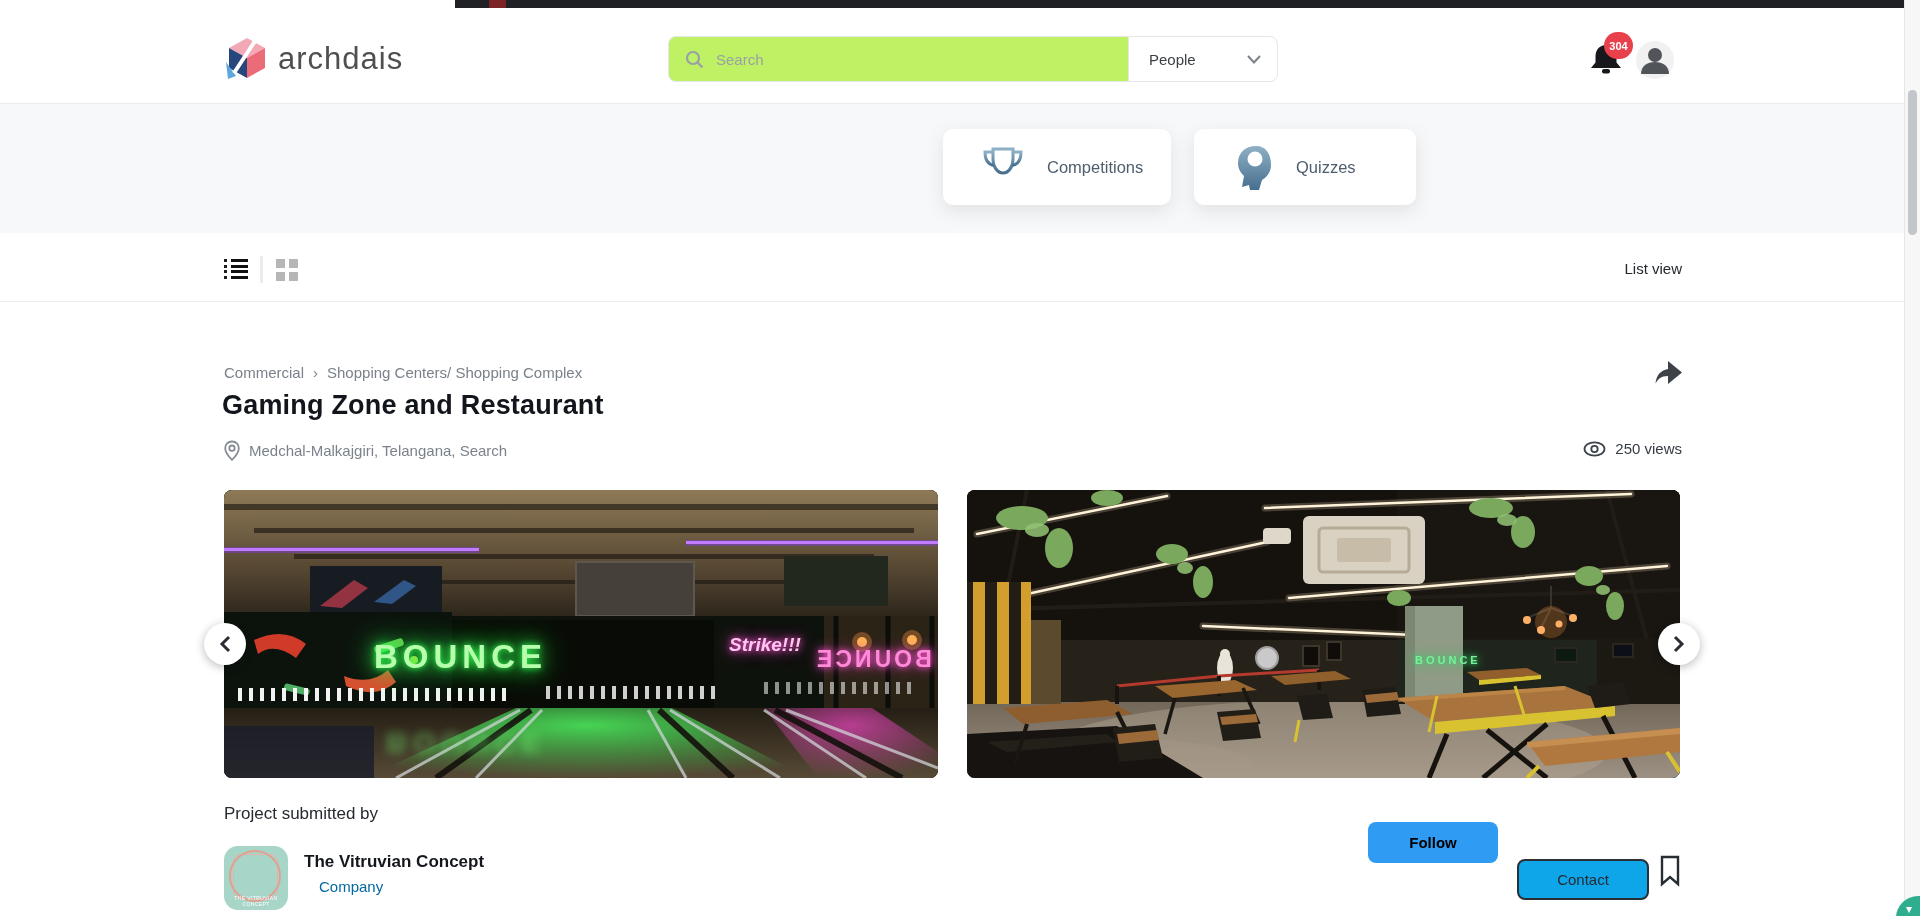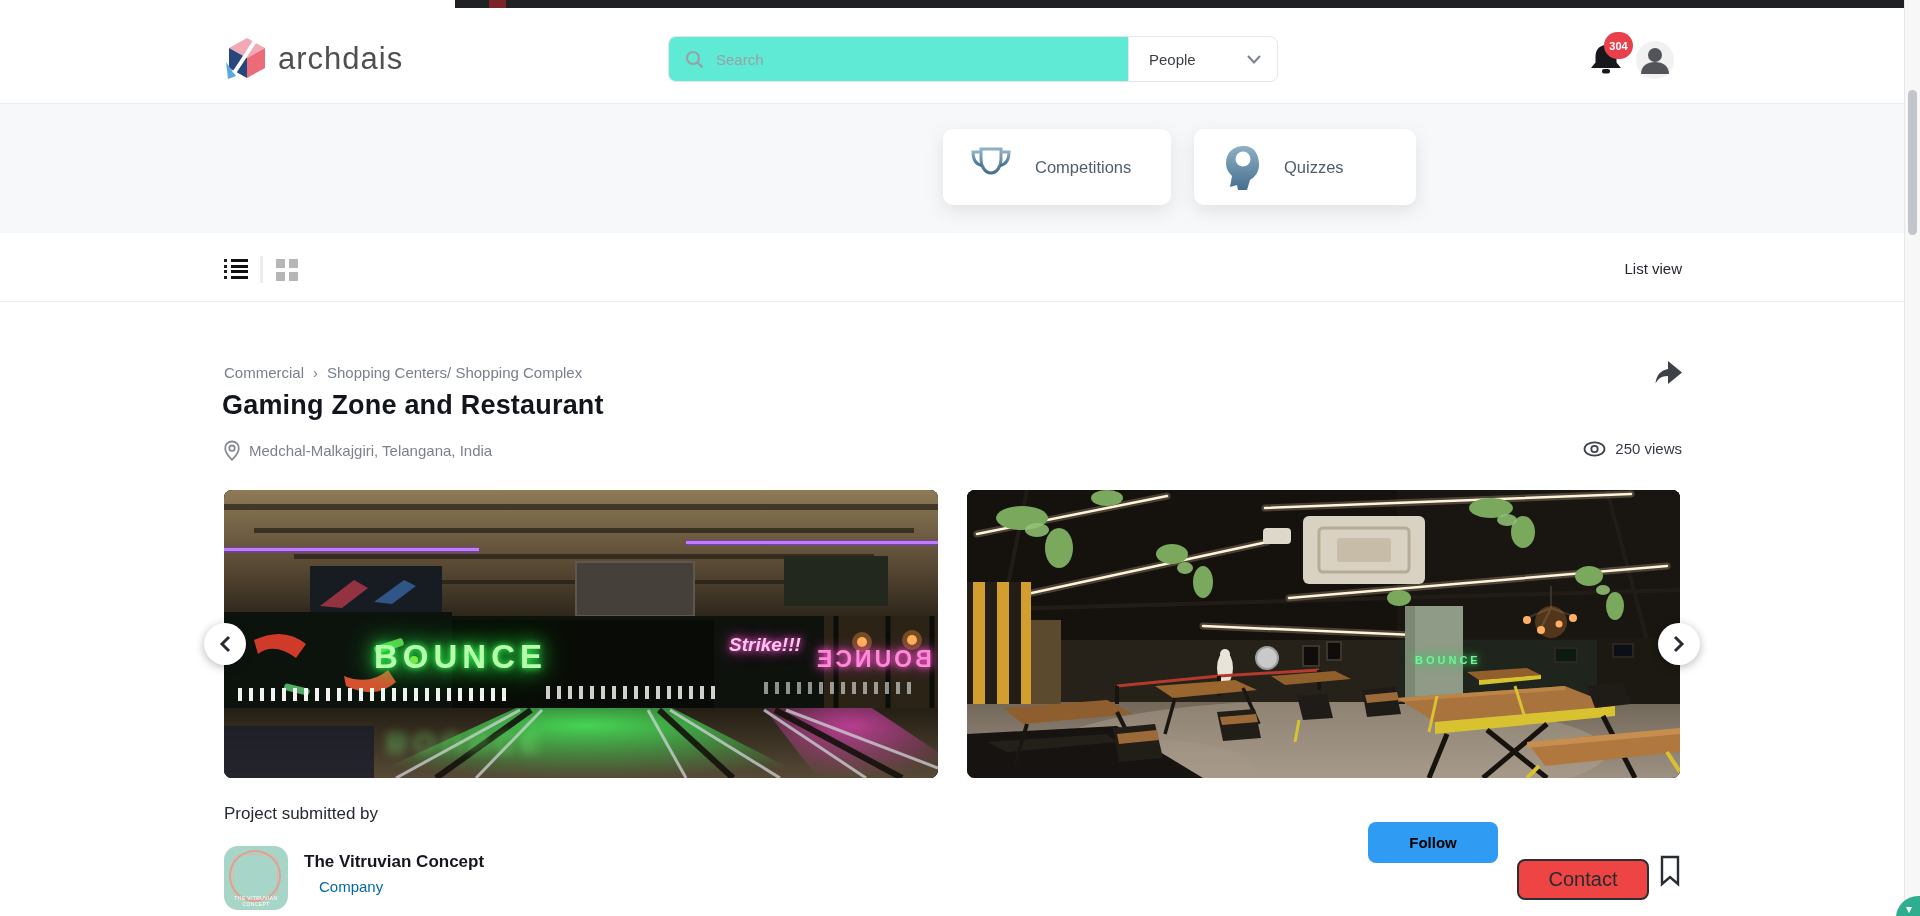--- a/index.html
+++ b/index.html
@@ -16,38 +16,38 @@
   .scroll-thumb{position:absolute;left:3px;top:90px;width:9px;height:145px;border-radius:5px;background:#c2c5c9;}
   .corner-fab{position:absolute;left:1896px;top:896px;width:44px;height:44px;border-radius:50%;
               background:var(--fab-green);color:#fff;font-size:12px;padding:6px 0 0 10px;}
 
   
   .header{position:absolute;left:0;top:8px;width:1920px;height:96px;background:#fff;border-bottom:1px solid #ebebeb;}
   .logo{position:absolute;left:224px;top:28px;display:flex;align-items:center;gap:8px;cursor:pointer;}
   .logo-text{font-size:31px;font-weight:300;color:#4f4f4f;letter-spacing:1px;}
   .searchwrap{position:absolute;left:668px;top:28px;height:46px;display:flex;}
   .search-box{width:460px;height:46px;border:1px solid #e4e6e8;border-right:none;border-radius:8px 0 0 8px;
-              background:#5eead4;display:flex;align-items:center;padding-left:16px;gap:10px;}
+              background:#bef264;display:flex;align-items:center;padding-left:16px;gap:10px;}
   .search-box input{border:none;outline:none;font-size:15px;color:#3a3f45;width:380px;background:transparent;
               font-family:"Liberation Sans",sans-serif;}
   .search-box input::placeholder{color:#9aa0a6;}
   .cat-select{width:150px;height:46px;border:1px solid #e4e6e8;border-radius:0 8px 8px 0;background:#fff;
               display:flex;align-items:center;justify-content:space-between;padding:0 16px 0 20px;cursor:pointer;}
   .cat-select span{font-size:15px;color:#3a3f45;}
   .bell{position:absolute;left:1590px;top:34px;width:32px;height:34px;cursor:pointer;}
   .badge{position:absolute;left:1604px;top:24px;min-width:29px;height:27px;border-radius:14px;background:var(--badge-red);
          color:#fff;font-size:11px;font-weight:bold;display:flex;align-items:center;justify-content:center;}
   .avatar{position:absolute;left:1636px;top:33px;width:38px;height:38px;border-radius:50%;background:#f1f1f1;
           display:flex;align-items:center;justify-content:center;cursor:pointer;}
 
   
   .band{position:absolute;left:0;top:104px;width:1920px;height:129px;background:#f7f8f9;}
   .navcard{position:absolute;top:129px;height:76px;background:#fff;border-radius:10px;
            box-shadow:0 6px 18px rgba(120,130,140,.18);display:flex;align-items:center;gap:22px;
-           padding-left:26px;cursor:pointer;}
+           padding-left:38px;cursor:pointer;}
   .navcard .lbl{font-size:16.5px;color:#4e5e6d;font-weight:500;}
   .nc1{left:943px;width:228px;}
   .nc2{left:1194px;width:222px;}
   .nc3{left:1443px;width:218px;}
 
   
   .toggle-row{position:absolute;left:0;top:233px;width:1920px;height:69px;background:#fff;border-bottom:1px solid #ededee;}
   .icon-list{position:absolute;left:224px;top:259px;cursor:pointer;}
   .icon-list .row{display:flex;gap:4px;margin-bottom:2.5px;}
   .icon-list .dot{width:3px;height:3px;background:#1d1d1d;}
@@ -97,21 +97,21 @@
            background:var(--company-logo-bg);overflow:hidden;cursor:pointer;}
   .co-logo .ring{position:absolute;left:5px;top:4px;width:52px;height:52px;border-radius:50%;border:2px solid #dfa191;}
   .co-logo .sq{position:absolute;left:9px;top:8px;width:45px;height:45px;border:1px solid #e4b3a5;border-radius:8px;}
   .co-logo .cap{position:absolute;left:0;bottom:3px;width:100%;text-align:center;font-size:5px;color:#fff;letter-spacing:.4px;}
   .co-name{position:absolute;left:304px;top:852px;font-size:17px;font-weight:bold;color:#14181e;cursor:pointer;}
   .co-type{position:absolute;left:319px;top:878px;font-size:15px;color:#0369a1;}
   .follow-btn{position:absolute;left:1368px;top:822px;width:130px;height:41px;border:none;border-radius:8px;
         background:var(--accent-blue);color:#000000;font-size:15px;font-weight:600;cursor:pointer;
         font-family:"Liberation Sans",sans-serif;}
   .contact-btn{position:absolute;left:1517px;top:859px;width:132px;height:41px;border:2px solid #2a2f35;border-radius:8px;
-        background:#ef4444;color:#262b31;font-size:20px;cursor:pointer;font-family:"Liberation Sans",sans-serif;}
+        background:#0ea5e9;color:#262b31;font-size:15px;cursor:pointer;font-family:"Liberation Sans",sans-serif;}
   .bookmark{position:absolute;left:1659px;top:855px;cursor:pointer;}
 </style>
 </head>
 <body>
 
 <div id="stage">
 
   <div class="top-strip"></div>
   <div class="top-strip-red"></div>
 
@@ -234,21 +234,21 @@
       <path d="M14 11 V3 l14 11.5 L14 26 v-8 C7 18 4 21 1.5 25.5 2.5 17 6 12.8 14 11 z" fill="#3d4248"></path>
     </svg>
   </div>
   <div class="title">Gaming Zone and Restaurant</div>
 
   <div class="loc-row">
     <svg width="16" height="21" viewBox="0 0 16 21">
       <path d="M8 1.5 C4 1.5 1.2 4.4 1.2 8.2 c0 5 6.8 11.6 6.8 11.6 s6.8 -6.6 6.8 -11.6 C14.8 4.4 12 1.5 8 1.5 z" fill="none" stroke="#868d95" stroke-width="1.8"></path>
       <circle cx="8" cy="8.2" r="2.7" fill="none" stroke="#868d95" stroke-width="1.8"></circle>
     </svg>
-    <span>Medchal-Malkajgiri, Telangana, India</span>
+    <span>Medchal-Malkajgiri, Telangana, Search</span>
   </div>
   <div class="views-row">
     <svg width="23" height="16" viewBox="0 0 23 16">
       <ellipse cx="11.5" cy="8" rx="10" ry="6.6" fill="none" stroke="#3c424a" stroke-width="1.8"></ellipse>
       <circle cx="11.5" cy="8" r="3.2" fill="none" stroke="#3c424a" stroke-width="1.8"></circle>
     </svg>
     <span>250 views</span>
   </div>
 
   <div class="slide s1">

